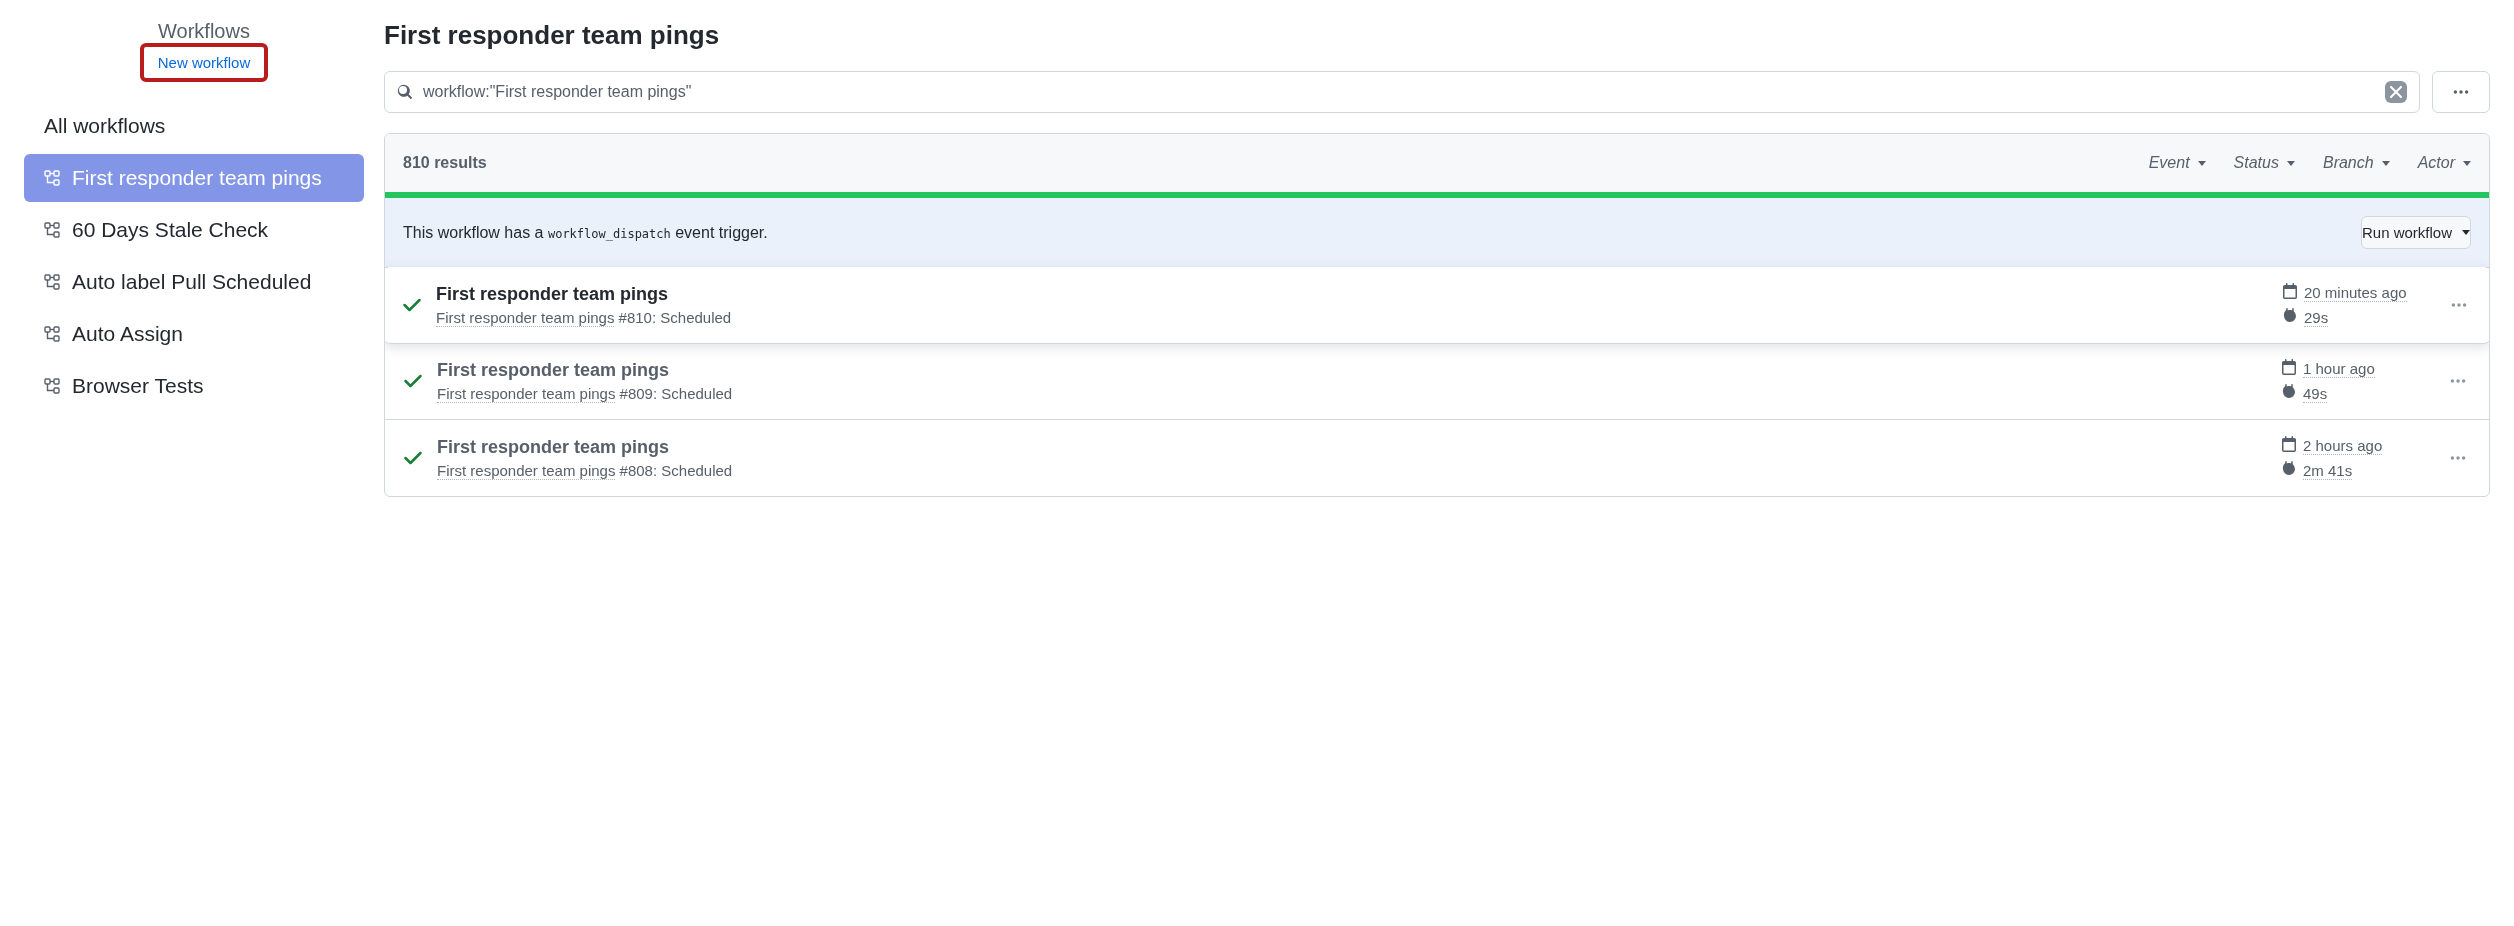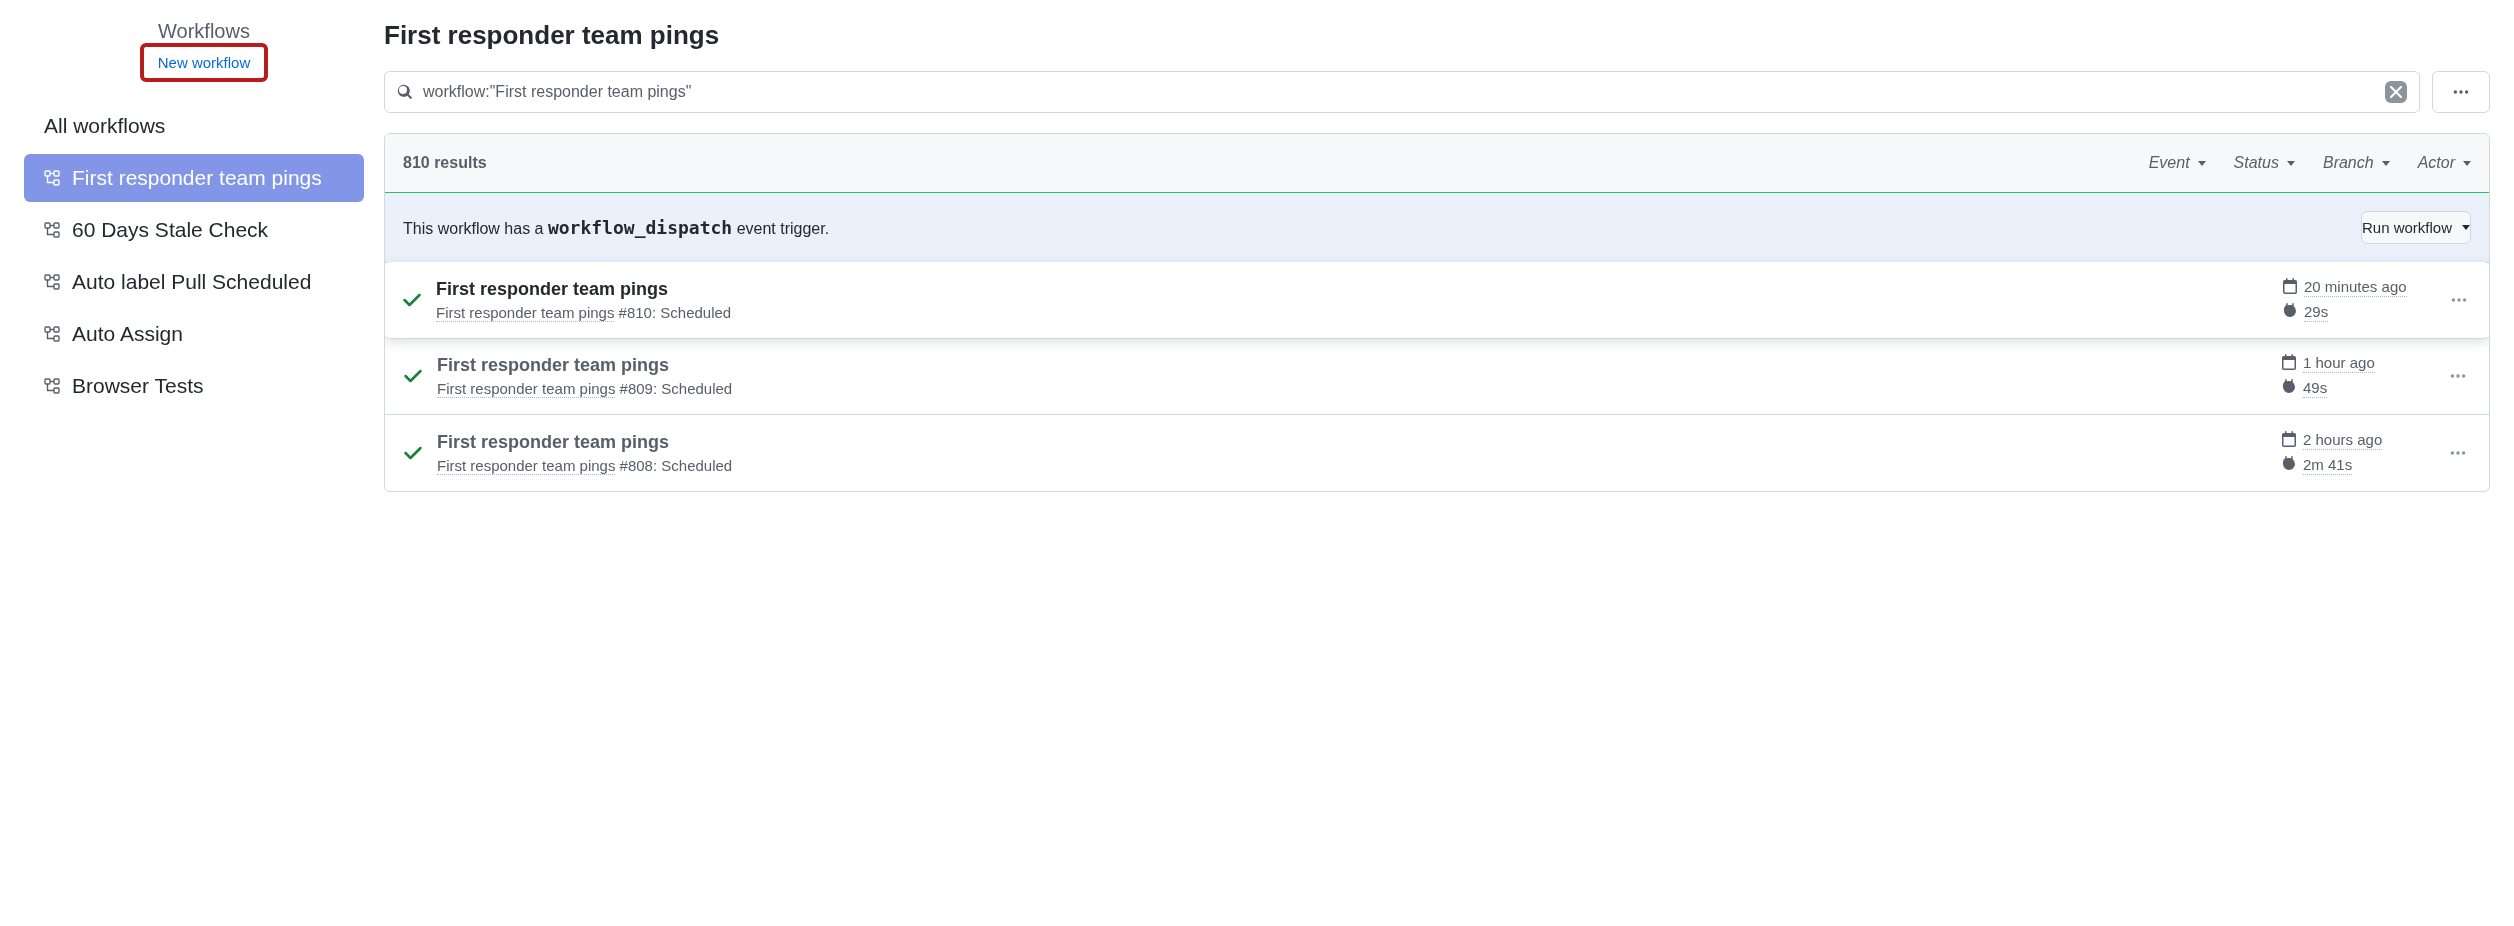--- a/index.html
+++ b/index.html
@@ -121,21 +121,21 @@
 .result-panel {
   border: 1px solid #d0d7de;
   border-radius: 6px;
   overflow: hidden;
 }
 .result-header {
   display: flex;
   align-items: center;
   justify-content: space-between;
   padding: 20px 18px;
-  border-bottom: 1px solid #22c55e;
+  border-bottom: 6px solid #22c55e;
   background: #f6f8fa;
 }
 .result-count {
   font-size: 16px;
   font-weight: 600;
   color: #57606a;
 }
 .filters {
   display: flex;
   gap: 28px;
@@ -154,22 +154,21 @@
   border-bottom: 1px solid #d0d7de;
   padding: 18px 18px;
   display: flex;
   align-items: center;
   justify-content: space-between;
   color: #24292f;
   font-size: 16px;
 }
 .dispatch-banner code {
   font-family: ui-monospace, SFMono-Regular, Menlo, monospace;
-  font-size: 18px;
-  font-weight: bold;
+  font-size: 12px;
 }
 .run-workflow-btn {
   background: #f6f8fa;
   border: 1px solid #d0d7de;
   border-radius: 6px;
   padding: 7px 0;
   font-size: 15px;
   color: #24292f;
   cursor: pointer;
   display: inline-flex;
@@ -212,20 +211,21 @@
 .run-meta {
   display: flex;
   flex-direction: column;
   gap: 6px;
   min-width: 150px;
   color: #57606a;
   font-size: 15px;
 }
 .run-meta-row {
   display: flex;
+  align-items: center;
   gap: 6px;
 }
 .run-meta-row .u { border-bottom: 1px dotted #afb8c1; }
 .row-kebab {
   color: #8c959f;
   cursor: pointer;
   padding: 4px;
   display: inline-flex;
 }
 .caret-down::after {

